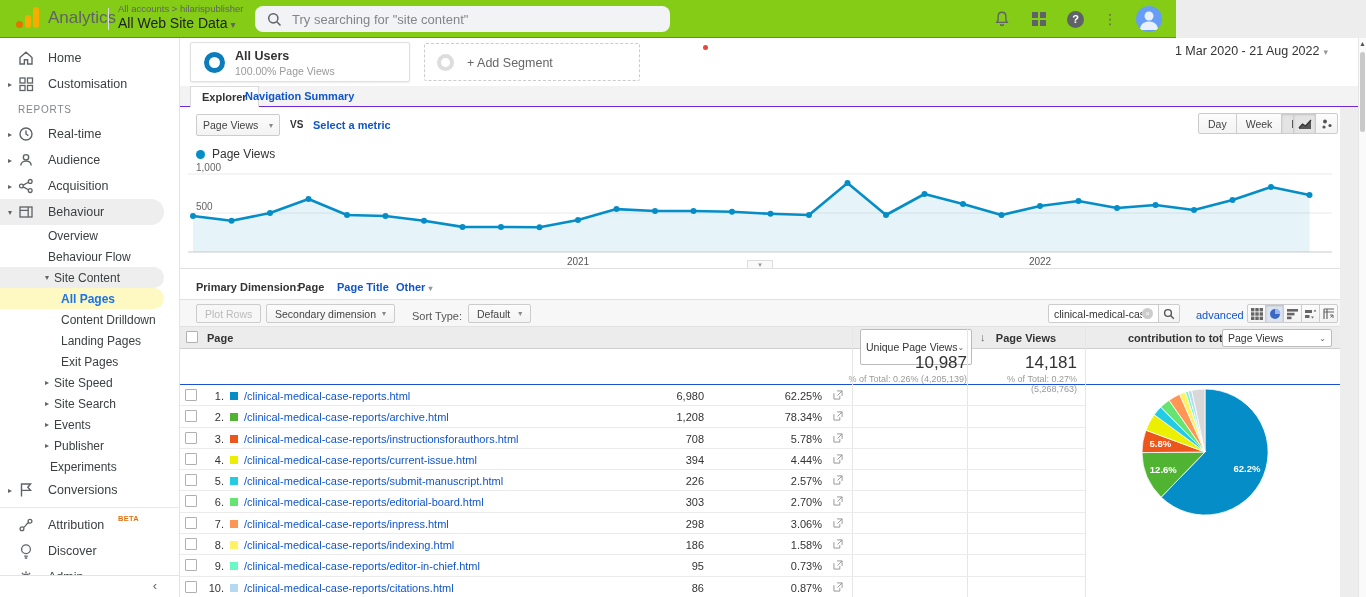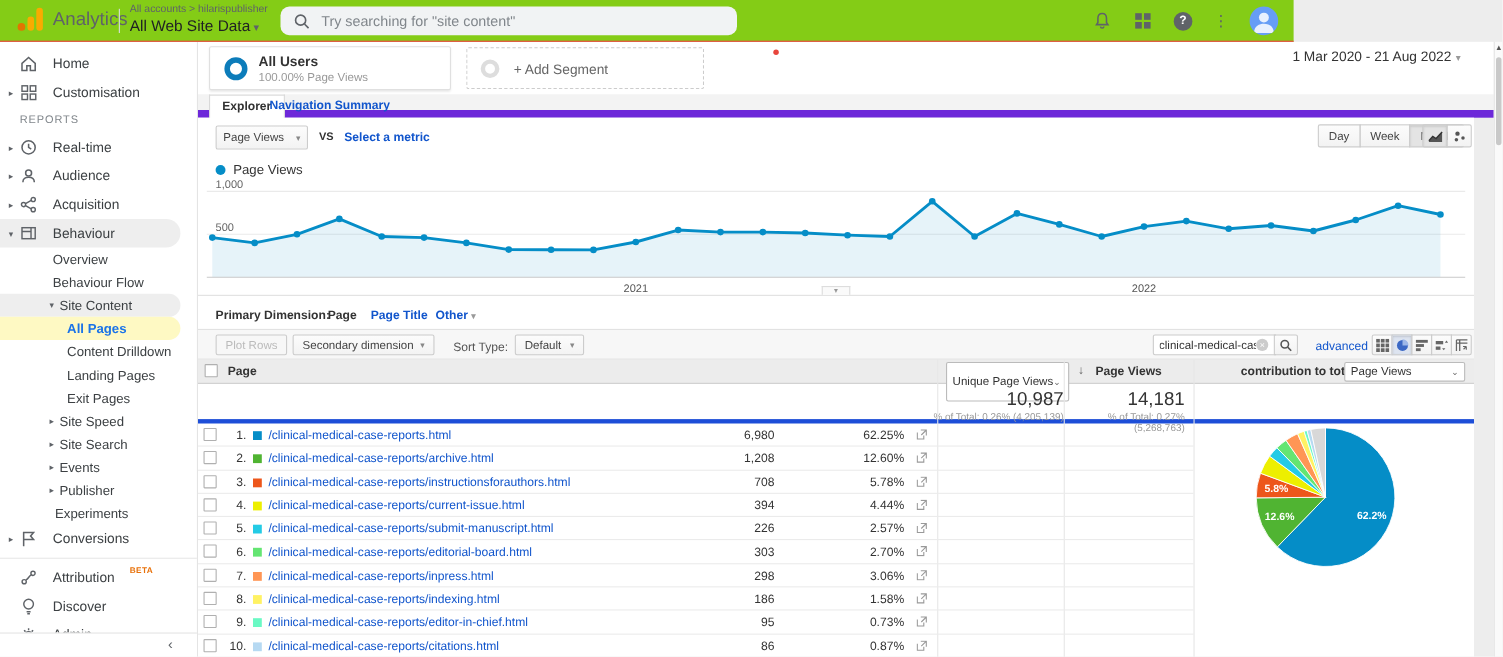--- a/index.html
+++ b/index.html
@@ -59,21 +59,21 @@
   .seg-ring{position:absolute;left:13px;top:9px;width:21px;height:21px;border-radius:50%;border:5px solid #0c7cba;}
   .seg-title{position:absolute;left:44px;top:6px;font-size:12.5px;font-weight:bold;color:#333;}
   .seg-sub{position:absolute;left:44px;top:22px;font-size:10.5px;color:#999;}
   .seg-add{position:absolute;left:244px;top:5px;width:216px;height:38px;border:1px dashed #ccc;border-radius:2px;cursor:pointer;}
   .seg-add .ring{position:absolute;left:12px;top:10px;width:17px;height:17px;border-radius:50%;border:4px solid #ddd;}
   .seg-add .txt{position:absolute;left:42px;top:12px;font-size:12.5px;color:#666;}
   .red-dot{position:absolute;left:523px;top:7px;width:5px;height:5px;border-radius:50%;background:#e8453c;}
   .daterange{position:absolute;top:6px;right:30px;font-size:12.5px;color:#333;cursor:pointer;}
   .daterange .caret{color:#999;font-size:9px;margin-left:4px;}
 
-  .tabstrip{position:absolute;top:48px;left:0;width:1178px;height:21px;background:#f3f3f3;border-bottom:7px solid #6d28d9;}
+  .tabstrip{position:absolute;top:48px;left:0;width:1178px;height:21px;background:#f3f3f3;border-bottom:1px solid #6d28d9;}
   .tab-explorer{position:absolute;left:10px;top:0;height:22px;background:#fff;border:1px solid #d9d9d9;border-bottom:none;padding:0 11px;font-size:11px;font-weight:bold;color:#333;line-height:20px;cursor:pointer;}
   .tab-nav{position:absolute;left:65px;top:0;height:21px;line-height:21px;font-size:11px;font-weight:bold;color:#15c;cursor:pointer;}
 
   .panel{position:absolute;top:69px;left:0;width:1160px;bottom:0;background:#fff;}
 
   .gabtn{display:inline-flex;align-items:center;justify-content:center;border:1px solid #ccc;border-radius:2px;background:linear-gradient(#fcfcfc,#f3f3f3);font-size:10.5px;color:#444;cursor:pointer;}
   .gabtn.active{background:#e4e4e4;box-shadow:inset 0 1px 2px rgba(0,0,0,.15);}
   .gabtn.disabled{color:#bbb;cursor:default;background:#f7f7f7;}
 
   .metric-select{position:absolute;left:16px;top:7px;width:84px;height:22px;padding:0 6px;justify-content:space-between;}
@@ -126,21 +126,21 @@
   .thead .cb{position:absolute;left:6px;top:4px;}
   .th-page{position:absolute;left:27px;top:5px;font-size:11px;font-weight:bold;color:#333;}
   .th-unique{position:absolute;left:680px;top:2px;width:112px;height:36px;background:#fff;border:1px solid #bbb;border-radius:2px;font-size:10.5px;color:#333;display:flex;align-items:center;justify-content:flex-start;padding:0 5px;cursor:pointer;}
   .th-unique .caret{font-size:8px;color:#666;}
   .sort-arrow{position:absolute;left:800px;top:4px;font-size:11px;color:#666;font-weight:bold;}
   .th-pv{position:absolute;left:787px;width:118px;top:5px;font-size:11px;font-weight:bold;color:#333;text-align:center;}
   .th-contrib{position:absolute;left:948px;top:5px;font-size:11px;font-weight:bold;color:#333;}
   .th-contrib-sel{position:absolute;left:1042px;top:2px;width:110px;height:18px;background:#fff;border:1px solid #bbb;border-radius:2px;font-size:10.5px;color:#333;display:flex;align-items:center;justify-content:space-between;padding:0 5px;cursor:pointer;}
   .th-contrib-sel .caret{font-size:8px;color:#666;}
 
-  .totals{position:absolute;left:0;top:242px;width:1160px;height:36px;border-bottom:4px solid #1d4ed8;}
+  .totals{position:absolute;left:0;top:242px;width:1160px;height:36px;border-bottom:1px solid #1d4ed8;}
   .tot-cell{position:absolute;top:4px;text-align:right;}
   .tot-num{font-size:17px;color:#333;}
   .tot-sub{font-size:9px;color:#999;margin-top:1px;}
   .tot-unique{right:373px;width:200px;}
   .tot-pv{right:263px;width:112px;}
 
   .vline{position:absolute;border-left:1px solid #e6e6e6;top:220px;height:271px;}
 
   .trows{position:absolute;left:0;top:278px;width:905px;}
   .trow{position:relative;height:21.3px;border-bottom:1px solid #ebebeb;}
@@ -606,21 +606,21 @@
           <a class="rlink">/clinical-medical-case-reports/archive.html</a>
           <span class="extlink">
             <svg width="10" height="10" viewBox="0 0 11 11">
               <g fill="none" stroke="#999" stroke-width="1.1">
                 <path d="M1 3.5 V10 H7.5 V6.5"></path>
                 <path d="M4.5 1 H10 V6.5 M10 1 L5 6"></path>
               </g>
             </svg>
           </span>
           <span class="cell-unique">1,208</span>
-          <span class="cell-pv">12.60%</span>
+          <span class="cell-pv">78.34%</span>
         </div>
         <div class="trow">
           <span class="cb"></span>
           <span class="rnum">3.</span>
           <span class="sw" style="background:#ED561B"></span>
           <a class="rlink">/clinical-medical-case-reports/instructionsforauthors.html</a>
           <span class="extlink">
             <svg width="10" height="10" viewBox="0 0 11 11">
               <g fill="none" stroke="#999" stroke-width="1.1">
                 <path d="M1 3.5 V10 H7.5 V6.5"></path>

